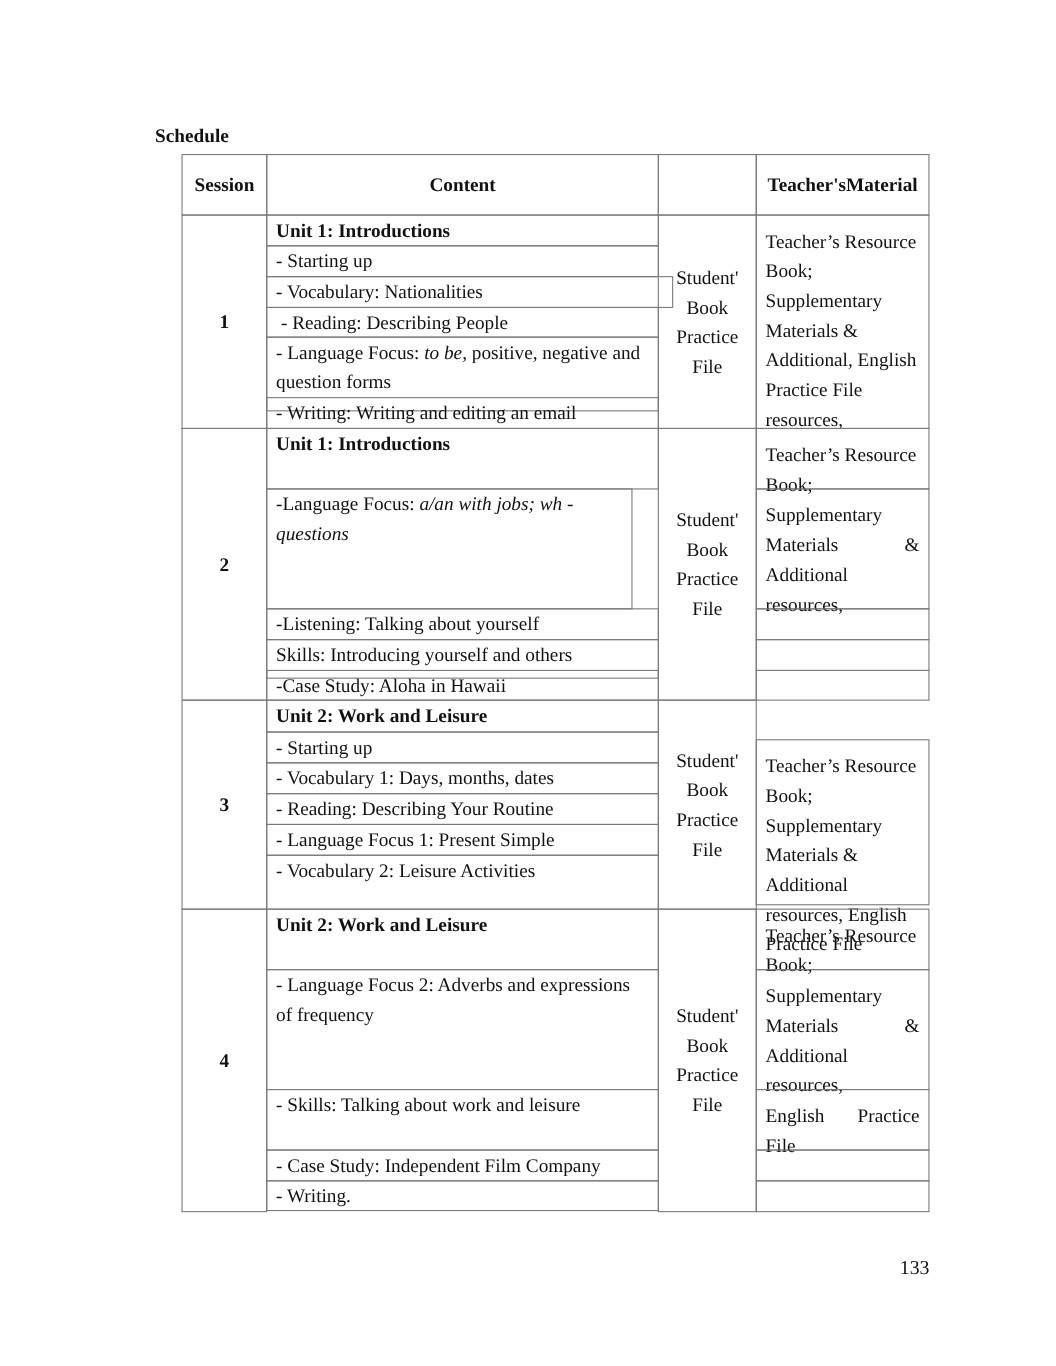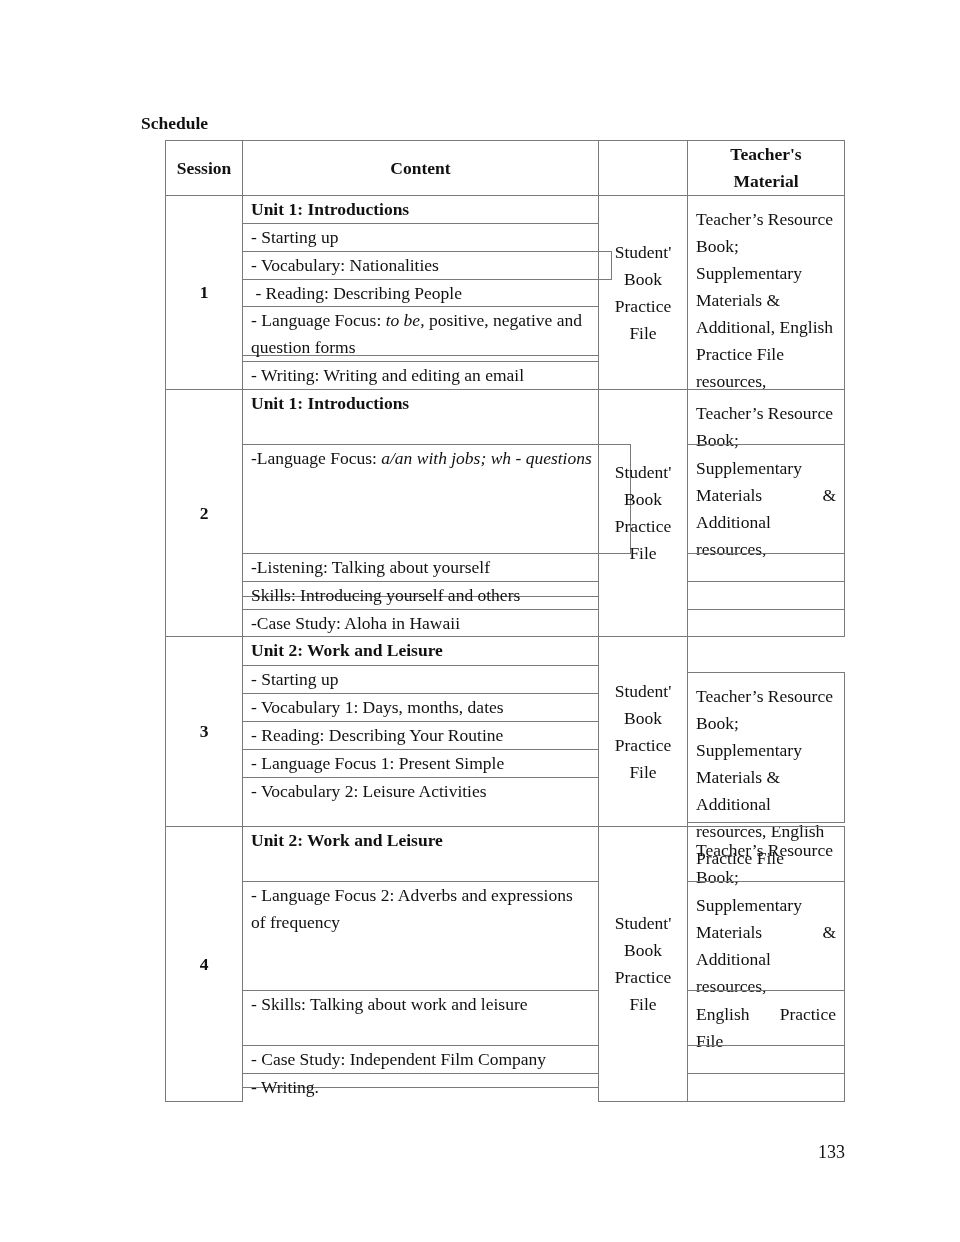--- a/index.html
+++ b/index.html
@@ -20,44 +20,44 @@
 </head>
 <body>
 
 <div class="title">Schedule</div>
 
 <div>
 
   <div class="cell hdr" style="left:165px;top:140px;width:78px;height:56px;">Session</div>
   <div class="cell hdr" style="left:242px;top:140px;width:357px;height:56px;">Content</div>
   <div class="cell hdr" style="left:598px;top:140px;width:90px;height:56px;"></div>
-  <div class="cell hdr" style="left:687px;top:140px;width:158px;height:56px;flex-direction:column;">
+  <div class="cell hdr" style="left:687px;top:140px;width:158px;height:56px;flex-direction:row;">
     <span>Teacher's</span>
     <span>Material</span>
   </div>
 
   <div class="cell c-session" style="left:165px;top:195px;width:78px;height:195px;">1</div>
   <div class="cell c-content bold" style="left:242px;top:195px;width:357px;height:29px;">Unit 1: Introductions</div>
   <div class="cell c-content" style="left:242px;top:223px;width:357px;height:29px;">- Starting up</div>
   <div class="cell c-content" style="left:242px;top:251px;width:370px;height:29px;">- Vocabulary: Nationalities</div>
   <div class="cell c-content" style="left:242px;top:279px;width:357px;height:28px;white-space:pre;"><span> - Reading: Describing People</span></div>
-  <div class="cell c-content" style="left:242px;top:306px;width:357px;height:50px;">
+  <div class="cell c-content" style="left:242px;top:306px;width:357px;height:68px;">
     <span>- Language Focus: </span><i>to be,</i><span> positive, negative and question forms</span>
   </div>
   <div class="cell c-content" style="left:242px;top:361px;width:357px;height:29px;">- Writing: Writing and editing an email</div>
   <div class="cell c-book" style="left:598px;top:195px;width:90px;height:195px;">Student' Book Practice File</div>
   <div class="cell c-teacher" style="left:687px;top:195px;width:158px;height:195px;">Teacher’s Resource Book; Supplementary Materials &amp; Additional, English Practice File resources,</div>
 
   <div class="cell c-session" style="left:165px;top:389px;width:78px;height:248px;">2</div>
   <div class="cell c-content bold" style="left:242px;top:389px;width:357px;height:56px;">Unit 1: Introductions</div>
-  <div class="cell c-content" style="left:242px;top:444px;width:389px;height:110px;">
+  <div class="cell c-content" style="left:242px;top:444px;width:333px;height:110px;">
     <span>-Language Focus: </span><i>a/an with jobs; wh - questions</i>
   </div>
   <div class="cell c-content" style="left:242px;top:553px;width:357px;height:29px;">-Listening: Talking about yourself</div>
-  <div class="cell c-content" style="left:242px;top:581px;width:357px;height:16px;">Skills: Introducing yourself and others</div>
+  <div class="cell c-content" style="left:242px;top:581px;width:357px;height:36px;">Skills: Introducing yourself and others</div>
   <div class="cell c-content" style="left:242px;top:609px;width:357px;height:28px;">-Case Study: Aloha in Hawaii</div>
   <div class="cell c-book" style="left:598px;top:389px;width:90px;height:248px;">Student' Book Practice File</div>
   <div class="cell c-teacher" style="left:687px;top:389px;width:158px;height:56px;">Teacher’s Resource Book;</div>
   <div class="cell c-teacher justify" style="left:687px;top:444px;width:158px;height:110px;">Supplementary Materials &amp; Additional resources,</div>
   <div class="cell c-teacher" style="left:687px;top:553px;width:158px;height:29px;"></div>
   <div class="cell c-teacher" style="left:687px;top:581px;width:158px;height:29px;"></div>
   <div class="cell c-teacher" style="left:687px;top:609px;width:158px;height:28px;"></div>
 
   <div class="cell c-session" style="left:165px;top:636px;width:78px;height:191px;">3</div>
   <div class="cell c-content bold" style="left:242px;top:636px;width:357px;height:30px;">Unit 2: Work and Leisure</div>
@@ -67,21 +67,21 @@
   <div class="cell c-content" style="left:242px;top:749px;width:357px;height:29px;">- Language Focus 1: Present Simple</div>
   <div class="cell c-content" style="left:242px;top:777px;width:357px;height:50px;">- Vocabulary 2: Leisure Activities</div>
   <div class="cell c-book" style="left:598px;top:636px;width:90px;height:191px;">Student' Book Practice File</div>
   <div class="cell c-teacher" style="left:687px;top:636px;width:158px;height:151px;margin-top:36px;">Teacher’s Resource Book; Supplementary Materials &amp; Additional resources, English Practice File</div>
 
   <div class="cell c-session" style="left:165px;top:826px;width:78px;height:276px;">4</div>
   <div class="cell c-content bold" style="left:242px;top:826px;width:357px;height:56px;">Unit 2: Work and Leisure</div>
   <div class="cell c-content" style="left:242px;top:881px;width:357px;height:110px;">- Language Focus 2: Adverbs and expressions of frequency</div>
   <div class="cell c-content" style="left:242px;top:990px;width:357px;height:56px;">- Skills: Talking about work and leisure</div>
   <div class="cell c-content" style="left:242px;top:1045px;width:357px;height:29px;">- Case Study: Independent Film Company</div>
-  <div class="cell c-content" style="left:242px;top:1073px;width:357px;height:15px;">- Writing.</div>
+  <div class="cell c-content" style="left:242px;top:1073px;width:357px;height:28px;">- Writing.</div>
   <div class="cell c-book" style="left:598px;top:826px;width:90px;height:276px;">Student' Book Practice File</div>
   <div class="cell c-teacher" style="left:687px;top:826px;width:158px;height:56px;">Teacher’s Resource Book;</div>
   <div class="cell c-teacher justify" style="left:687px;top:881px;width:158px;height:110px;">Supplementary Materials &amp; Additional resources,</div>
   <div class="cell c-teacher justify" style="left:687px;top:990px;width:158px;height:56px;">English Practice File</div>
   <div class="cell c-teacher" style="left:687px;top:1045px;width:158px;height:29px;"></div>
   <div class="cell c-teacher" style="left:687px;top:1073px;width:158px;height:29px;"></div>
 </div>
 
 <div class="pagenum">133</div>
 

